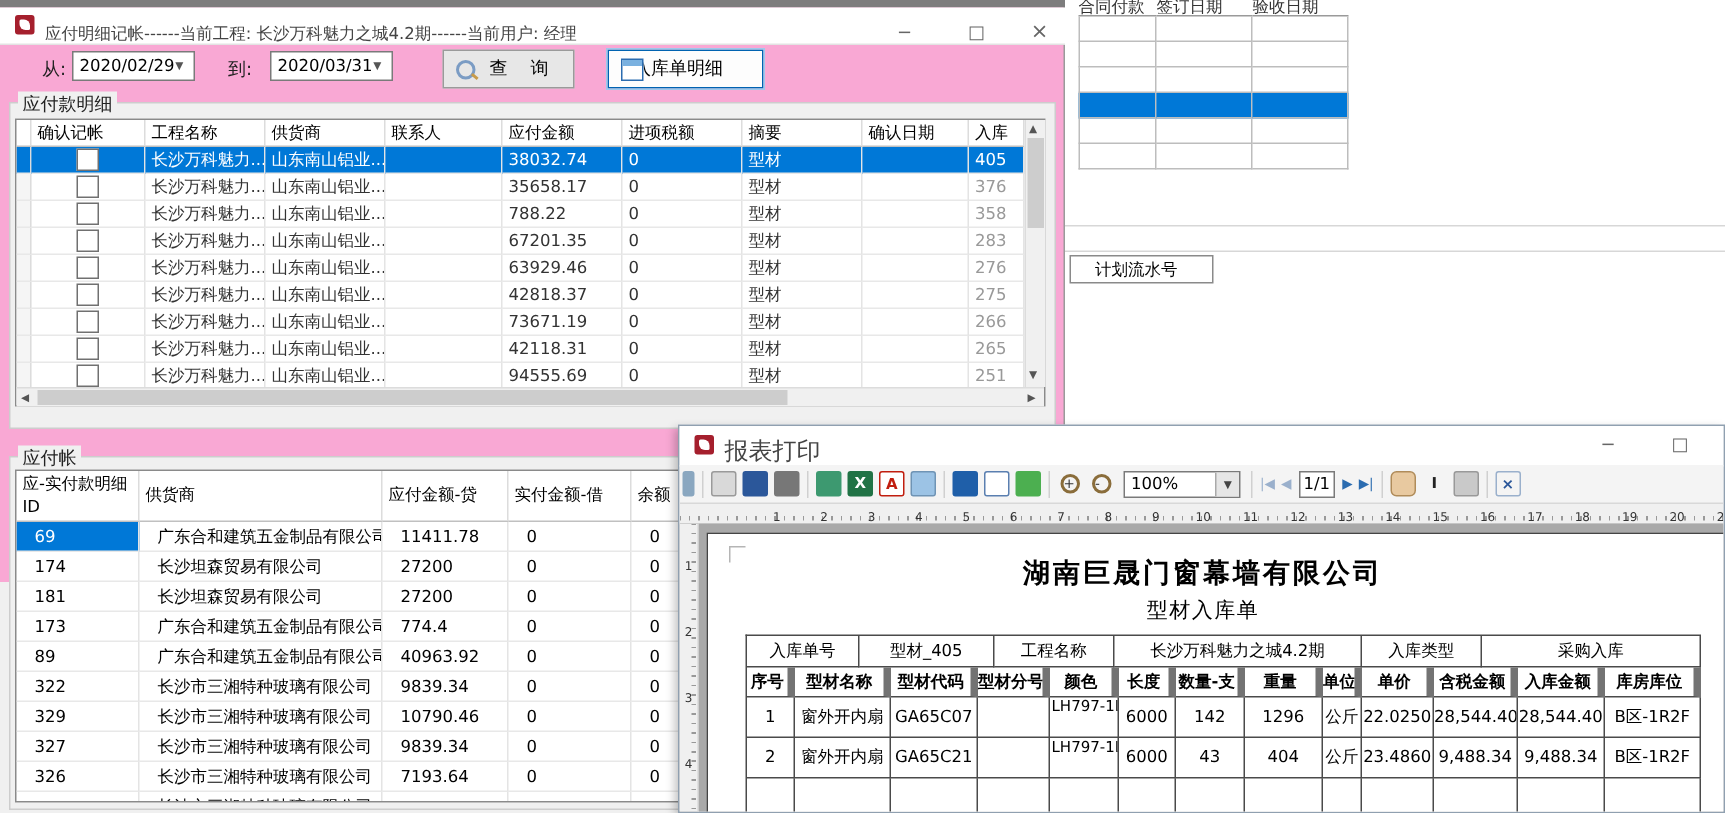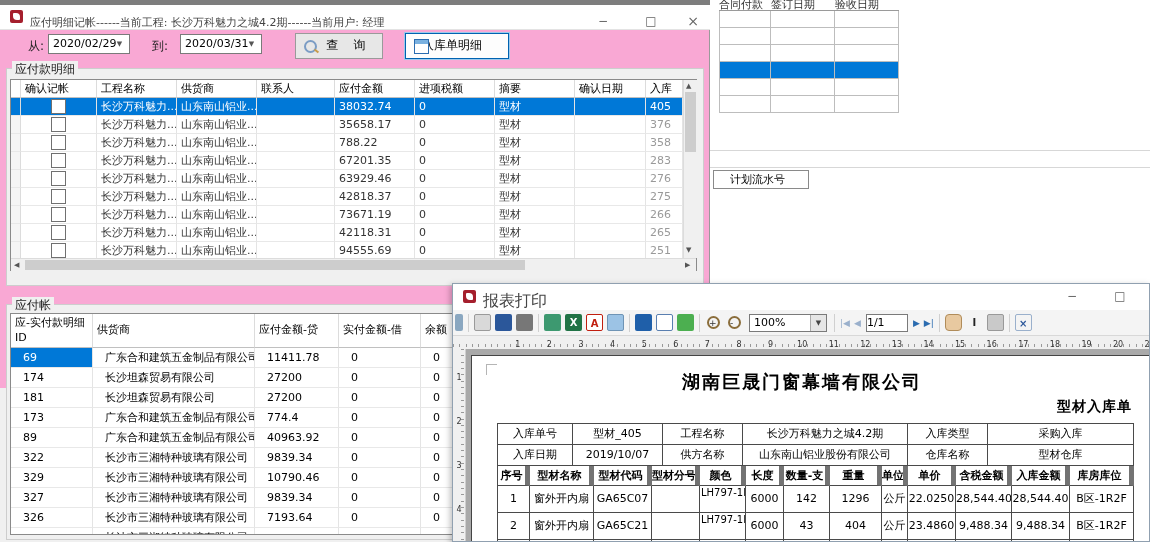--- a/index.html
+++ b/index.html
@@ -89,36 +89,36 @@
   .i-zoom::before{content:"";position:absolute;left:2px;top:2px;width:9px;height:9px;border:2px solid #8a6d3b;border-radius:50%}
   .i-zoom span{position:absolute;left:4px;top:1px;font-size:9px;color:#333}
   .i-hand{background:#e8c9a0;border:1px solid #b08c5a;border-radius:4px;box-sizing:border-box}
   .i-ibeam{color:#222;font-weight:bold}
   .i-copy{background:#c9c9c9;border:1px solid #999;box-sizing:border-box}
   .i-closeblue{color:#2b579a;font-weight:bold;border:1px solid #9ab0cc;box-sizing:border-box}
   #rw-zoombox{width:78px;height:18px;background:#fff;border:1px solid #7a7a7a;line-height:16px;padding-left:4px;box-sizing:border-box;position:relative;margin:0 4px;flex:0 0 auto}
   #rw-zoombox .arr{position:absolute;right:0;top:0;width:15px;height:16px;background:#e6e6e6;border-left:1px solid #aaa;text-align:center;font-size:7px;line-height:16px;color:#444}
   .navbtn{color:#2b6cb0;font-size:9px;margin:0 2px;flex:0 0 auto}
   .navbtn.dim{color:#9ab0cc}
-  #rw-pagebox{width:42px;height:18px;background:#fff;border:1px solid #7a7a7a;text-align:left;line-height:16px;box-sizing:border-box;margin:0 3px;flex:0 0 auto}
+  #rw-pagebox{width:24px;height:18px;background:#fff;border:1px solid #7a7a7a;text-align:center;line-height:16px;box-sizing:border-box;margin:0 3px;flex:0 0 auto}
   #rw-hruler{left:0;top:52px;width:100%;height:13px;background:#f0f0f0;border-bottom:1px solid #cfcfcf;overflow:hidden}
   #rw-hruler .nums{position:absolute;left:49px;top:1px;white-space:nowrap}
   #rw-hruler .nums span{display:inline-block;width:31.6px;text-align:center;font-size:8px;color:#333}
   .tickline{position:absolute;left:0;top:8px;width:100%;height:3px;
             background:repeating-linear-gradient(90deg,#999 0,#999 1px,transparent 1px,transparent 6.32px)}
   #rw-preview{left:0;top:65px;width:100%;height:194px;background:#a9a9a9;overflow:hidden}
   #rw-vruler{left:0;top:0;width:12px;height:194px;background:#f0f0f0;border-right:1px solid #cfcfcf}
   #rw-vruler span{display:block;height:44px;font-size:8px;color:#333;text-align:center}
   #rw-vruler .nums{position:absolute;top:24px;left:0;width:12px}
   .vtick{position:absolute;left:8px;top:0;height:100%;width:3px;
          background:repeating-linear-gradient(180deg,#999 0,#999 1px,transparent 1px,transparent 6.32px)}
   #paper{left:18px;top:6px;width:680px;height:188px;background:#fff;border:1px solid #444}
   .corner{position:absolute;left:14px;top:8px;width:10px;height:10px;border-left:1px solid #b5b5b5;border-top:1px solid #b5b5b5}
   #doc-company{left:0;top:14px;width:660px;text-align:center;font-size:18px;font-weight:bold;letter-spacing:2px}
-  #doc-formtitle{left:0;top:42px;width:660px;text-align:right;font-size:14px;font-weight:bold;letter-spacing:1px}
+  #doc-formtitle{left:0;top:42px;width:660px;text-align:center;font-size:14px;font-weight:normal;letter-spacing:1px}
   #doc-table{left:25px;top:67px;width:636px;border-left:1px solid #4a4a4a;border-top:1px solid #4a4a4a;background:#fff}
   .rinfo .irow{display:grid;grid-template-columns:75px 90px 80px 165px 80px 1fr}
   .rinfo .irow .cell{height:20px;line-height:20px;text-align:center;border-right:1px solid #4a4a4a;border-bottom:1px solid #4a4a4a;font-size:11px}
   .rinfo .irow .c0,.rinfo .irow .c2,.rinfo .irow .c4{font-weight:normal}
   .rdet .hrow,.rdet .drow{display:grid;grid-template-columns:32px 64px 58px 48px 46px 38px 46px 52px 26px 48px 56px 58px 1fr}
   .rdet .hrow .cell{height:19px;line-height:19px;text-align:center;font-weight:bold;border-right:5px solid #737373;border-bottom:1px solid #4a4a4a;font-size:11px}
   .rdet .drow .cell{height:26px;line-height:26px;text-align:center;border-right:1px solid #4a4a4a;border-bottom:1px solid #4a4a4a;font-size:11px}
   .rdet .drow .c4{font-size:10px;line-height:14px;text-align:left;padding-left:1px}
 </style>
 </head>
@@ -498,28 +498,20 @@
       <div id="doc-table" class="abs">
         <div class="rinfo">
           <div>
               <div class="irow">
                 <div class="cell c0">入库单号</div>
                 <div class="cell c1">型材_405</div>
                 <div class="cell c2">工程名称</div>
                 <div class="cell c3">长沙万科魅力之城4.2期</div>
                 <div class="cell c4">入库类型</div>
                 <div class="cell c5">采购入库</div>
-              </div>
-              <div class="irow">
-                <div class="cell c0">入库日期</div>
-                <div class="cell c1">2019/10/07</div>
-                <div class="cell c2">供方名称</div>
-                <div class="cell c3">山东南山铝业股份有限公司</div>
-                <div class="cell c4">仓库名称</div>
-                <div class="cell c5">型材仓库</div>
               </div>
             </div>
         </div>
         <div class="rdet">
           <div>
               <div class="hrow">
                 <div class="cell c0">序号</div>
                 <div class="cell c1">型材名称</div>
                 <div class="cell c2">型材代码</div>
                 <div class="cell c3">型材分号</div>

